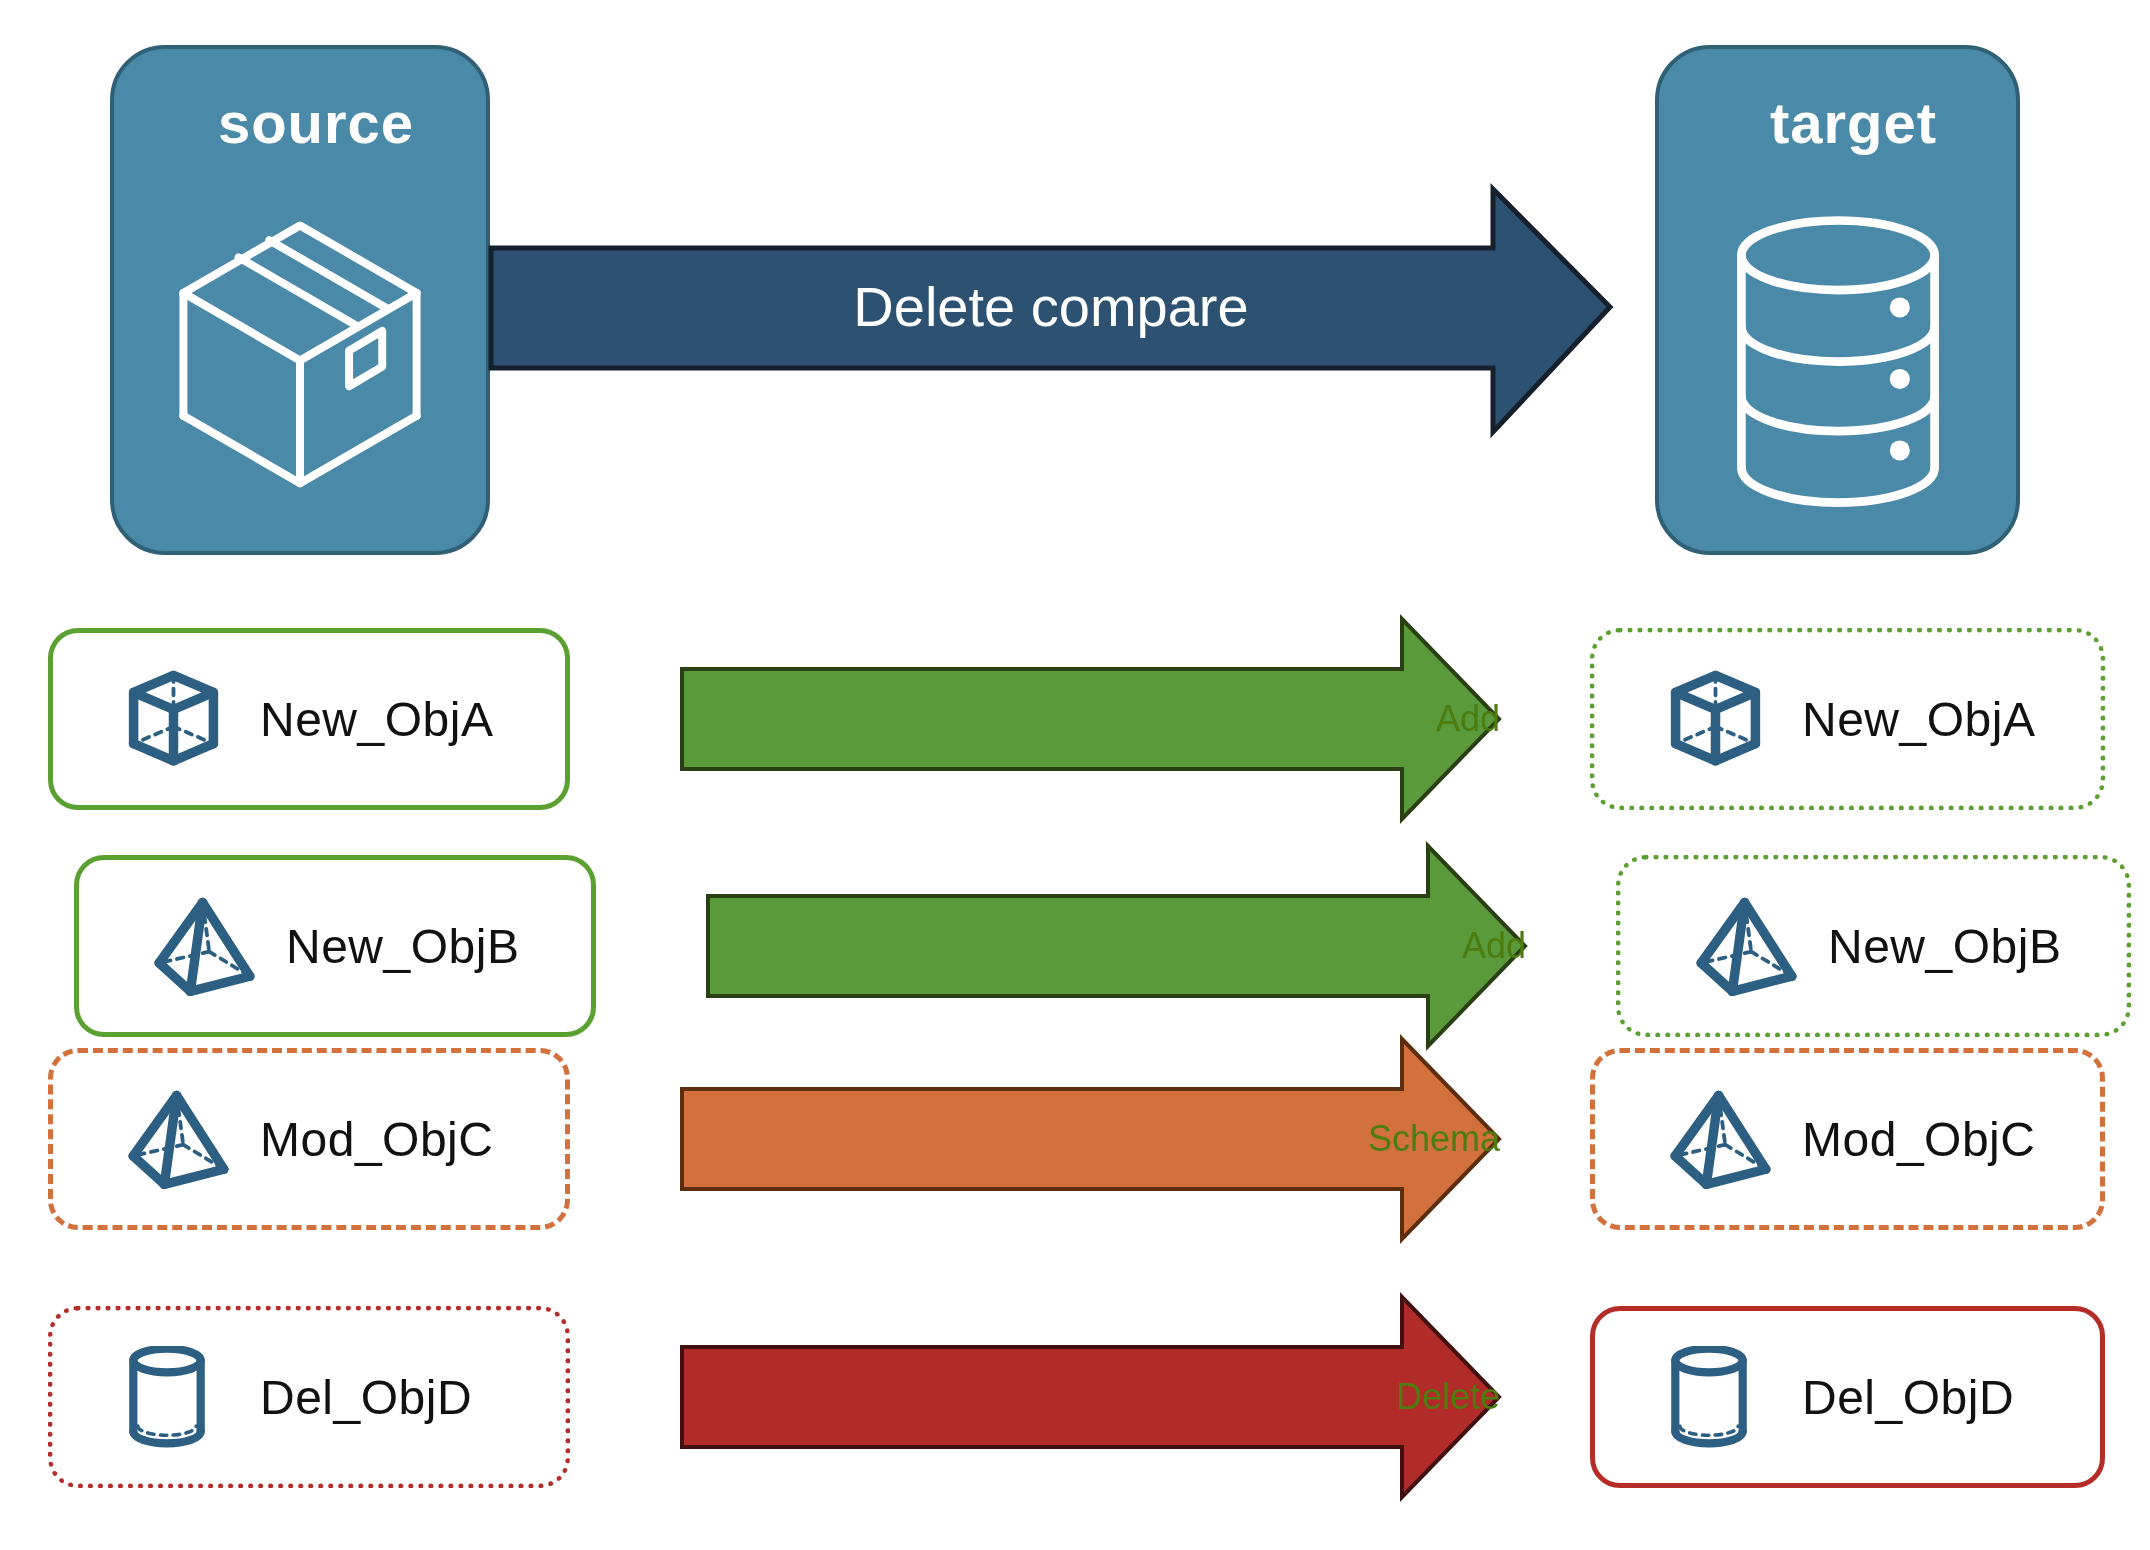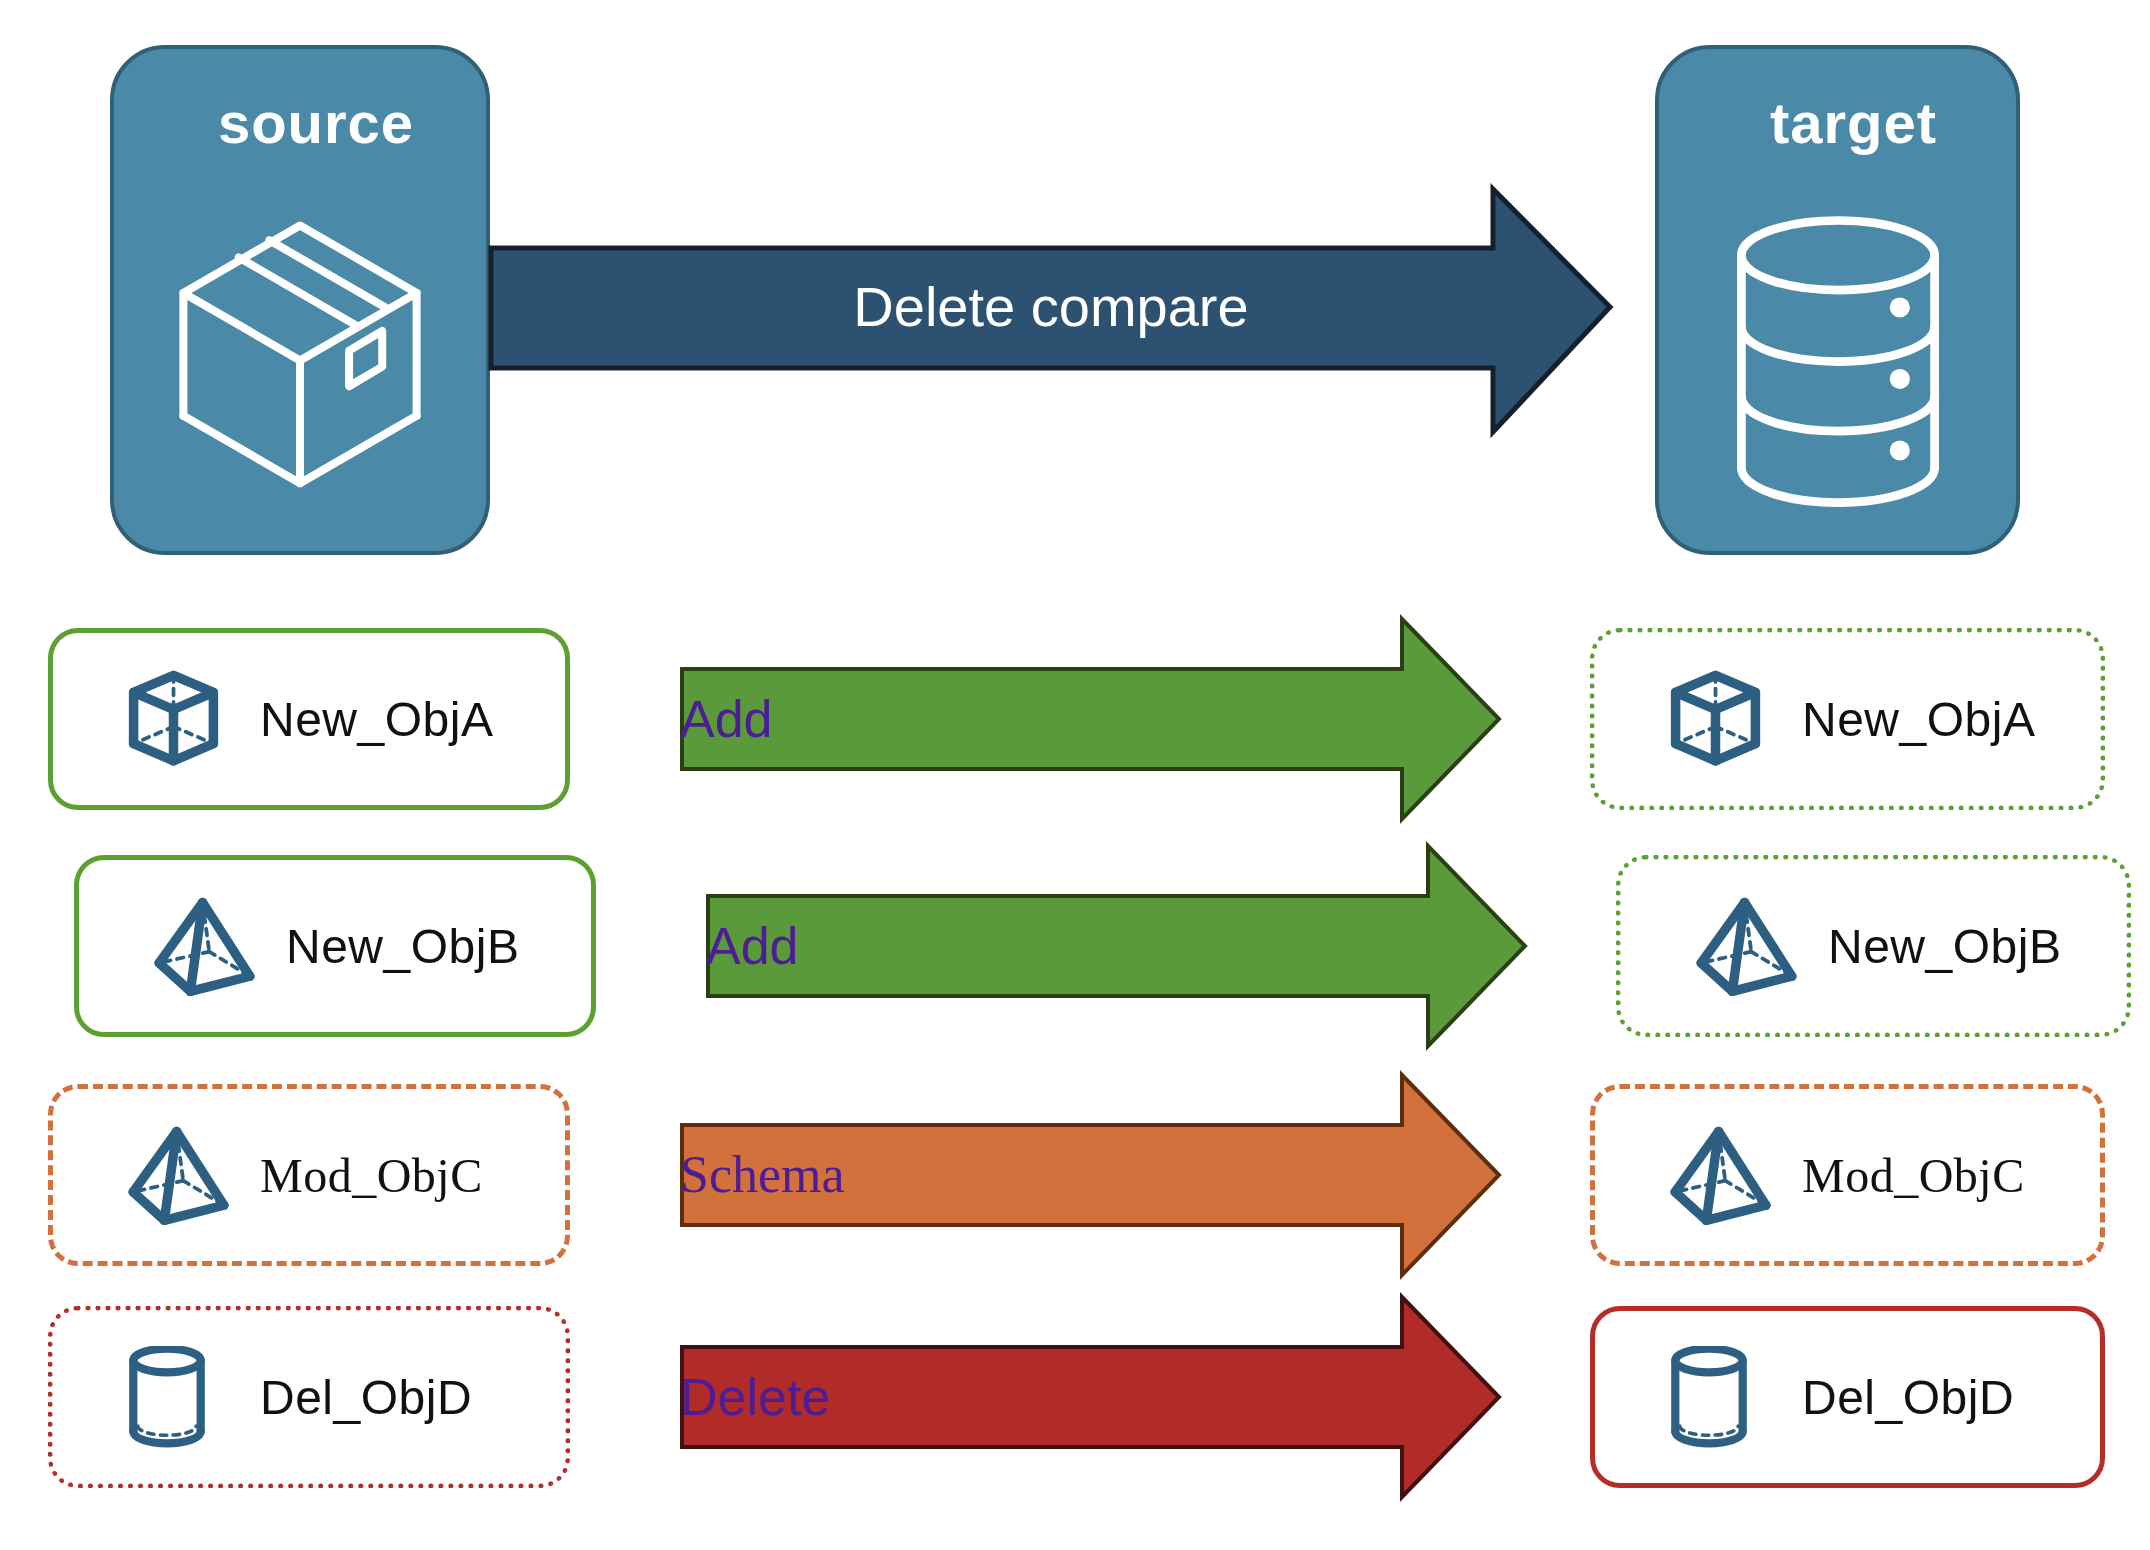--- a/index.html
+++ b/index.html
@@ -37,21 +37,21 @@
   .left-box{left:48px;width:522px;}
   .right-box{left:1590px;width:515px;}
   .obj-icon{position:absolute;left:73px;top:50%;transform:translateY(-50%);}
   .obj-label{
     position:absolute;left:207px;top:0;height:100%;display:flex;align-items:center;
     font-size:48px;color:#111;letter-spacing:0.5px;
   }
   .row-arrow-svg{position:absolute;left:680px;top:-12px;overflow:visible;}
   .row-arrow-label{
     position:absolute;left:680px;top:62px;width:820px;height:58px;line-height:58px;
-    text-align:left;color:#4c1d95;font-size:52px;
+    text-align:right;color:#4d7c0f;font-size:36px;
   }
   .row-arrow-poly{fill:var(--arrow-fill);stroke:var(--arrow-border);stroke-width:4;}
 
   
   .blue-stroke{stroke:var(--icon-blue);fill:none;stroke-linejoin:round;stroke-linecap:round;}
   .white-stroke{stroke:#fff;fill:none;stroke-linejoin:round;stroke-linecap:round;}
 </style>
 </head>
 <body>
 
@@ -172,21 +172,21 @@
         <g class="blue-stroke" stroke-width="4" stroke-dasharray="7 7">
             <path d="M53,8 L60,60"></path>
             <path d="M60,60 L7,72"></path>
             <path d="M60,60 L103,86"></path>
           </g>
       </svg>
       <div class="obj-label">New_ObjB</div>
     </div>
   </div>
 
-  <div class="row" style="top: 1084px; font-family: Liberation Serif, serif; --accent: #D2713C; --arrow-fill: #D2713C; --arrow-border: #5C2E0E;">
+  <div class="row" style="top: 1048px; --accent: #D2713C; --arrow-fill: #D2713C; --arrow-border: #5C2E0E;">
     <div class="obj-box left-box" style="border-style: dashed;">
       <svg class="obj-icon" width="105" height="102" viewBox="0 0 110 108">
         <g class="blue-stroke" stroke-width="10">
             <path d="M53,8 L7,72"></path>
             <path d="M53,8 L40,102"></path>
             <path d="M53,8 L103,86"></path>
             <path d="M7,72 L40,102"></path>
             <path d="M40,102 L103,86"></path>
           </g>
         <g class="blue-stroke" stroke-width="4" stroke-dasharray="7 7">

